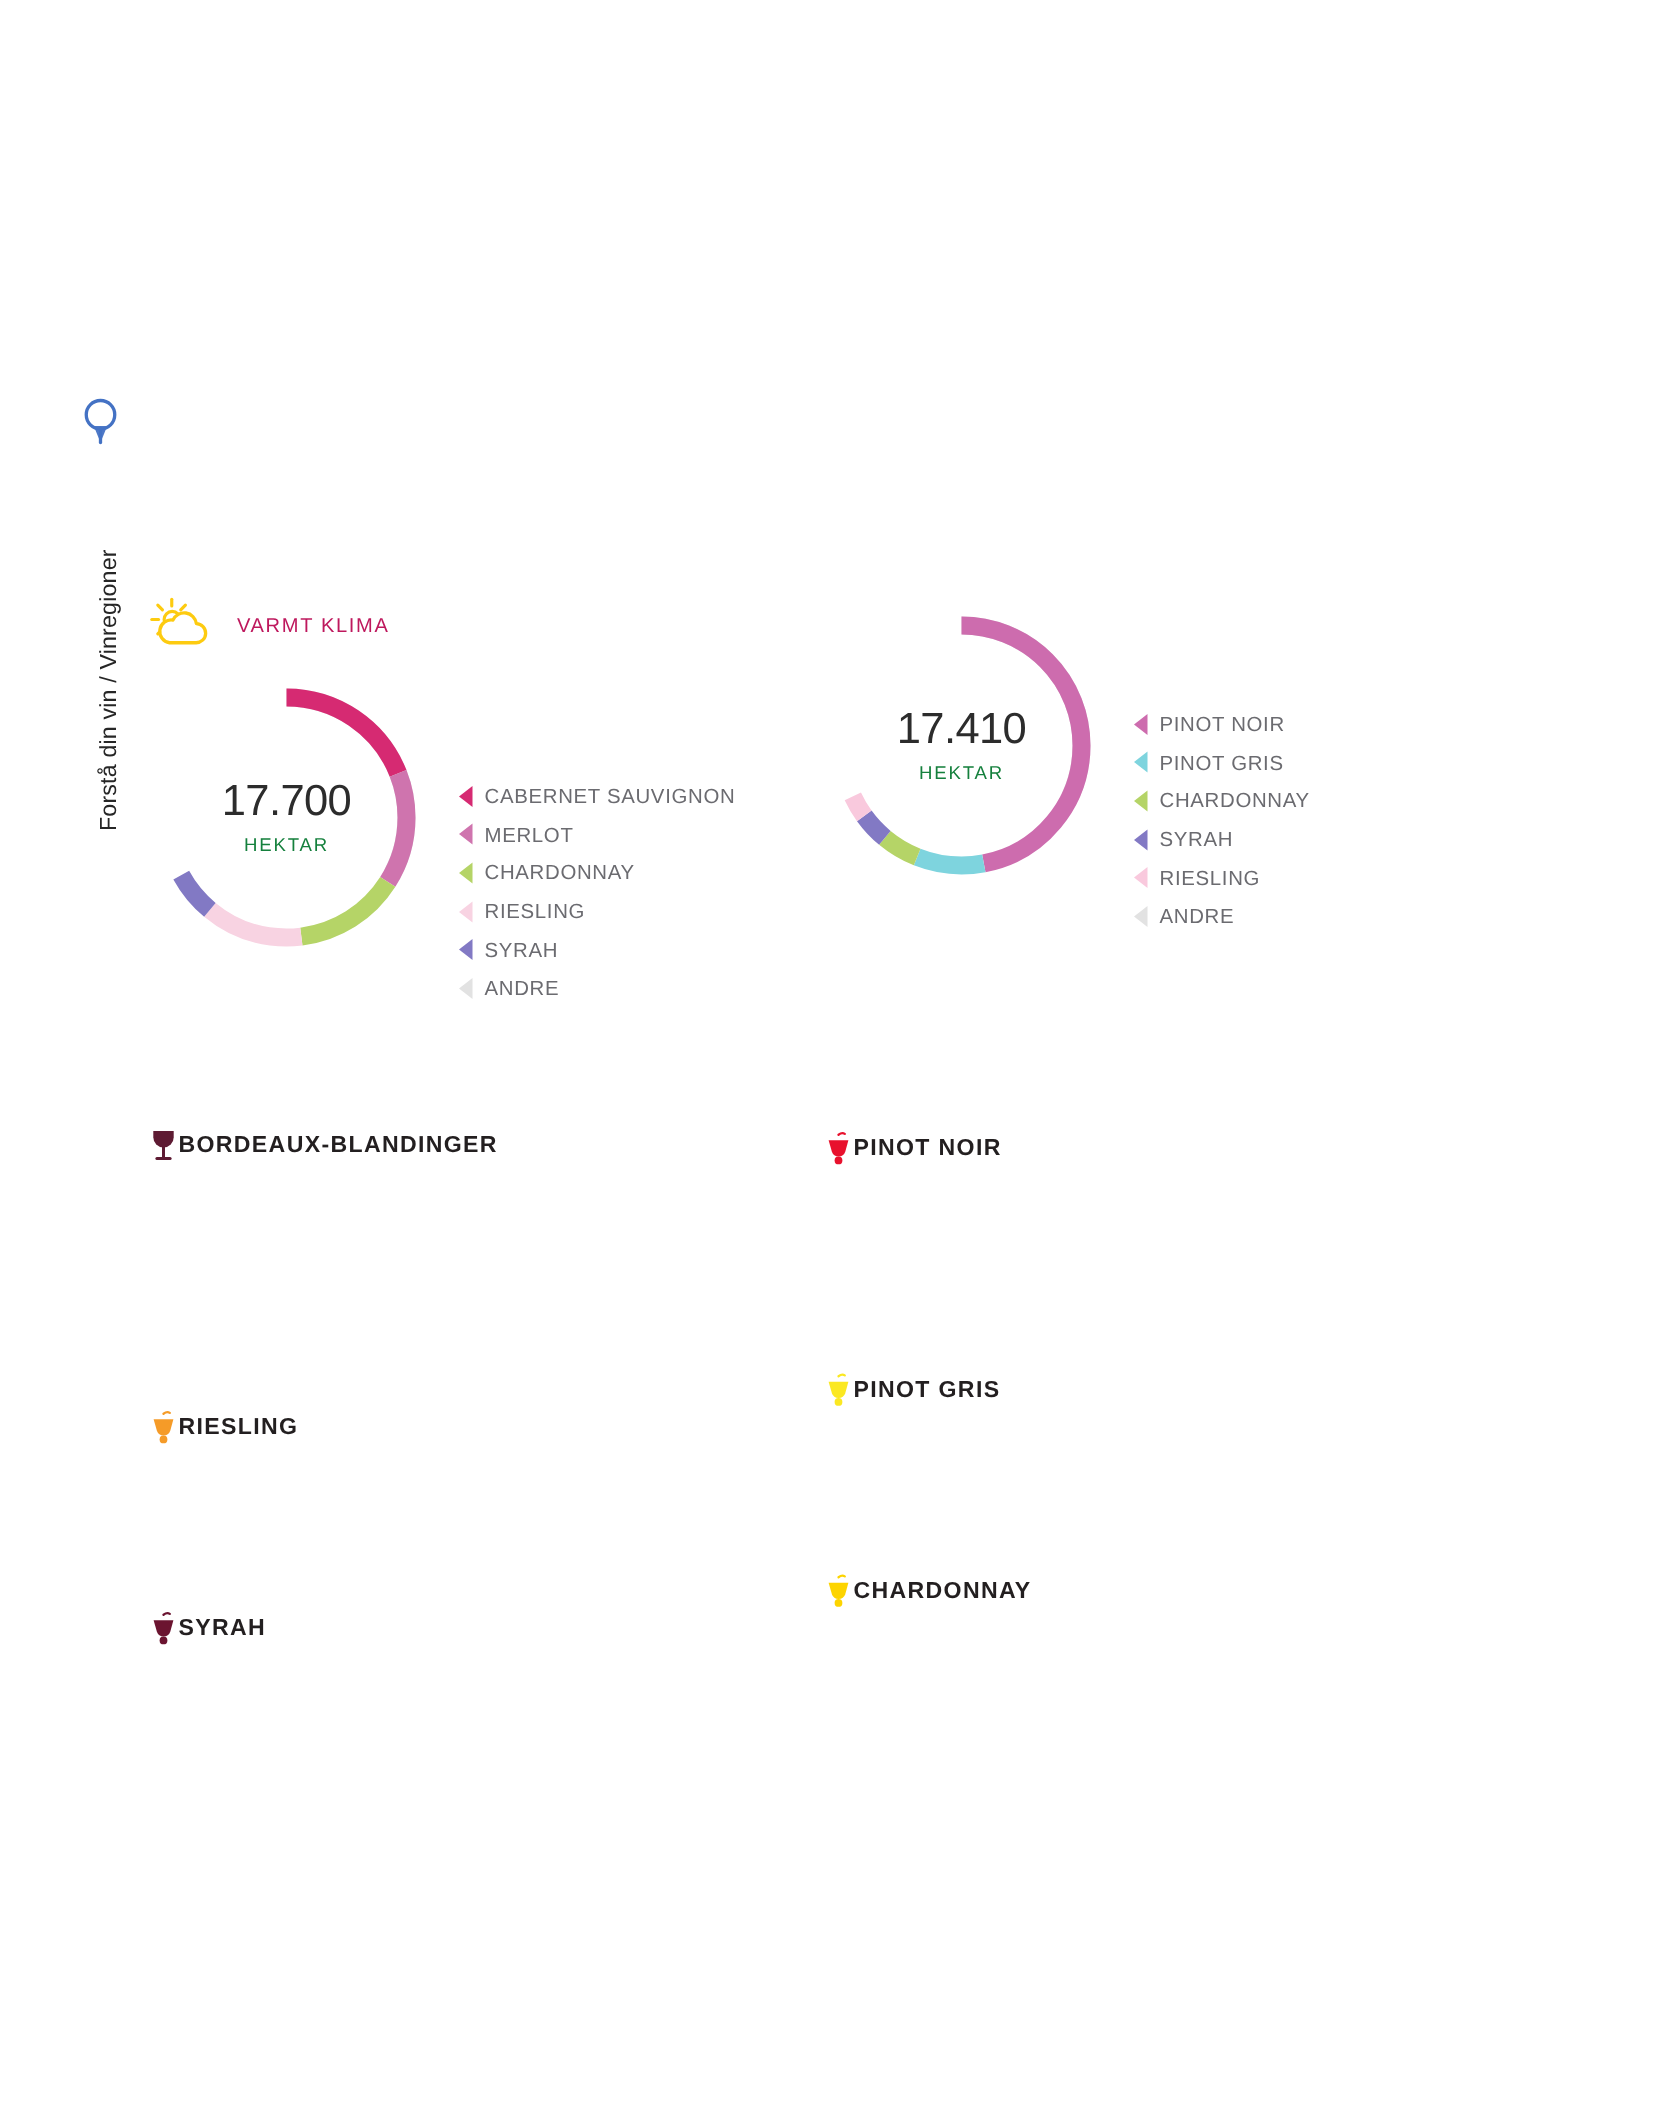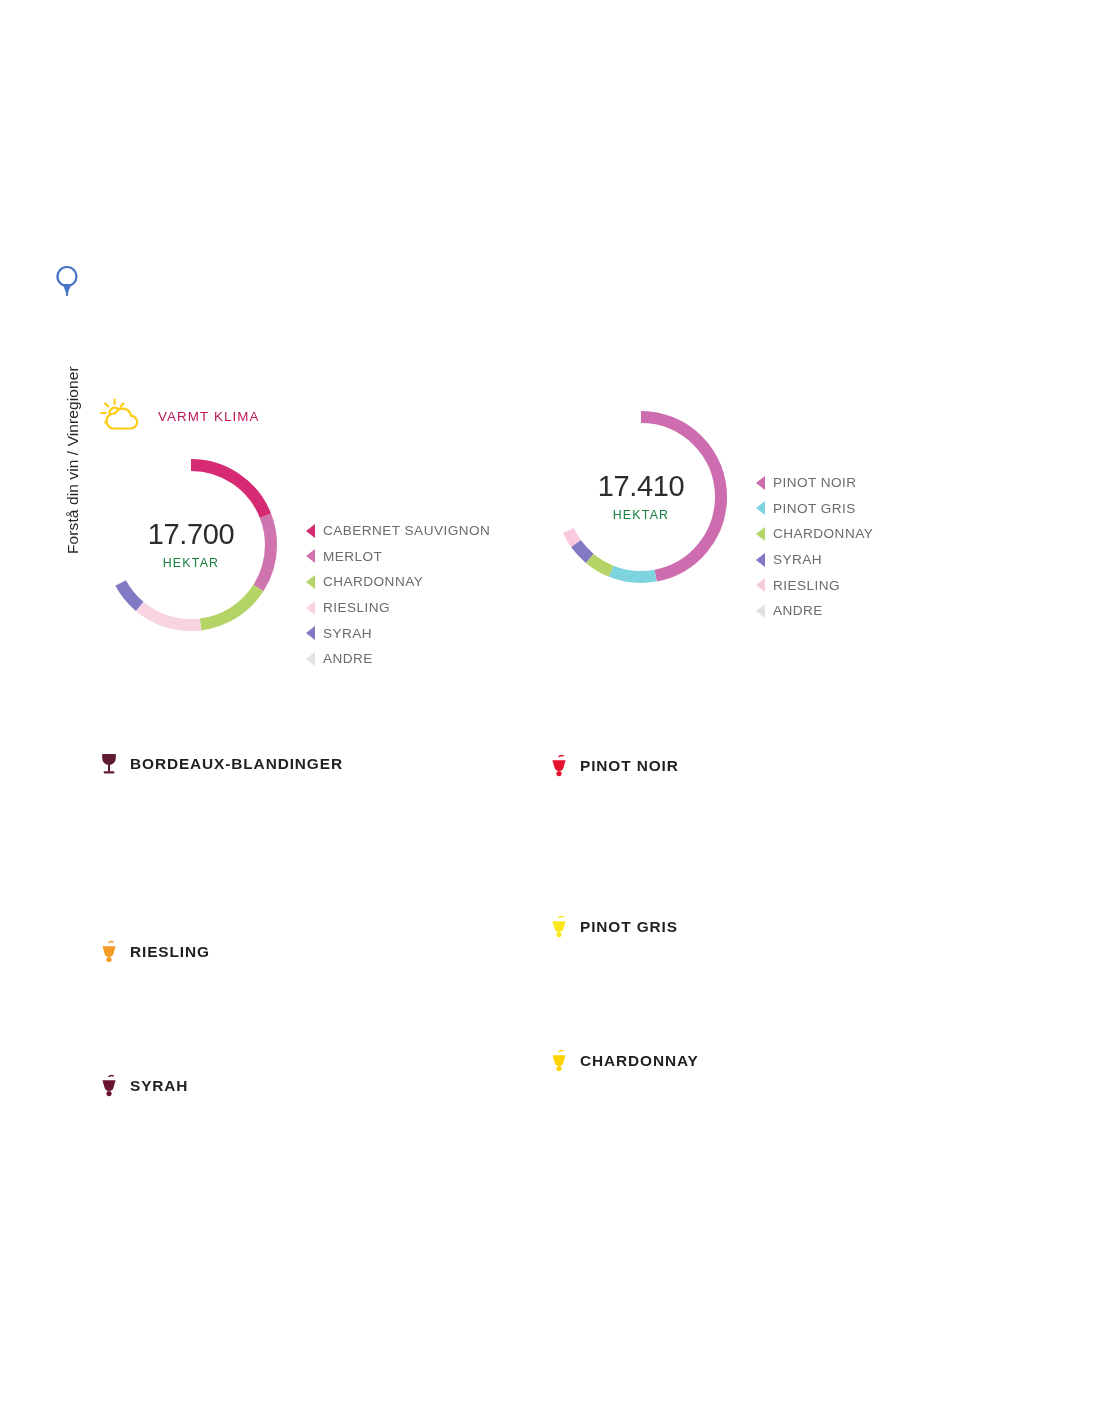--- a/index.html
+++ b/index.html
@@ -86,21 +86,20 @@
     font-size: 13.6px;
     letter-spacing: 0.45px;
     color: #6b6b70;
     white-space: nowrap;
   }
 
   
   .section { position: absolute; display: flex; align-items: center; }
   .section .grape-icon { width: 20px; height: 24px; flex: 0 0 20px; }
   .section .section-title {
-    margin-left: 11px;
     font-size: 15.4px;
     font-weight: bold;
     letter-spacing: 0.9px;
     color: #231f20;
     white-space: nowrap;
   }
 
   .s-bordeaux { left: 99px; top: 752px; }
   .s-riesling { left: 99px; top: 940px; }
   .s-syrah    { left: 99px; top: 1074px; }

